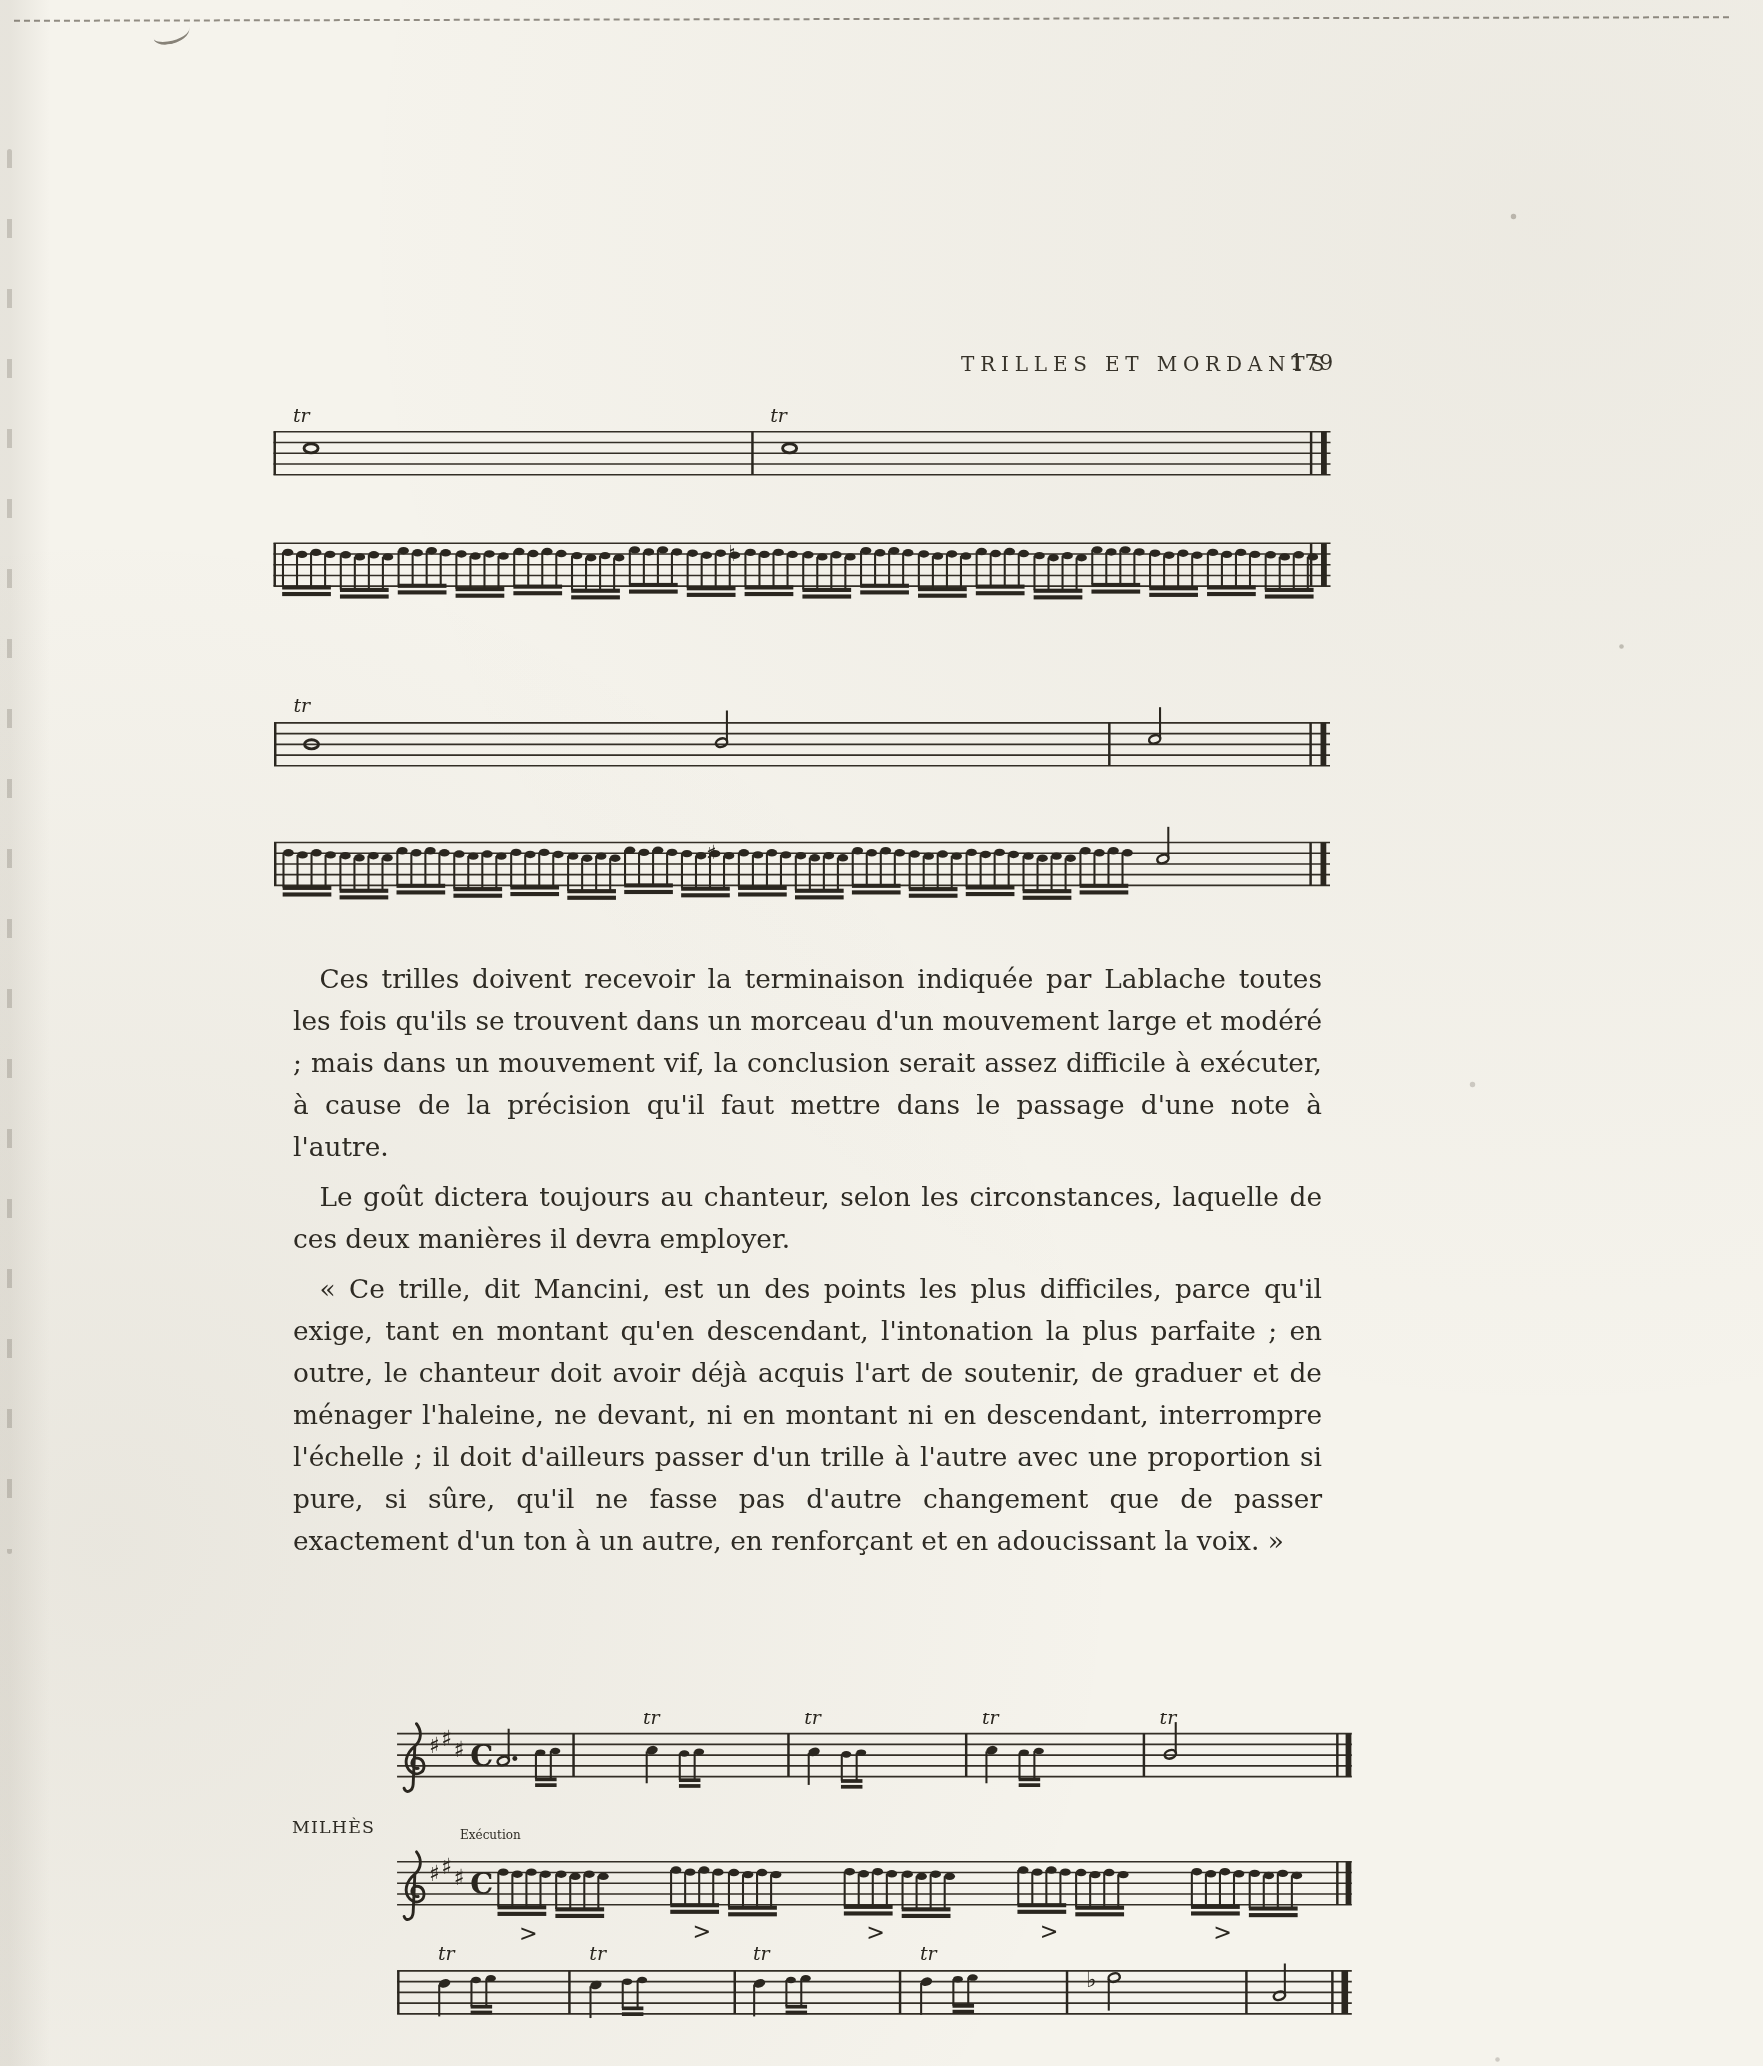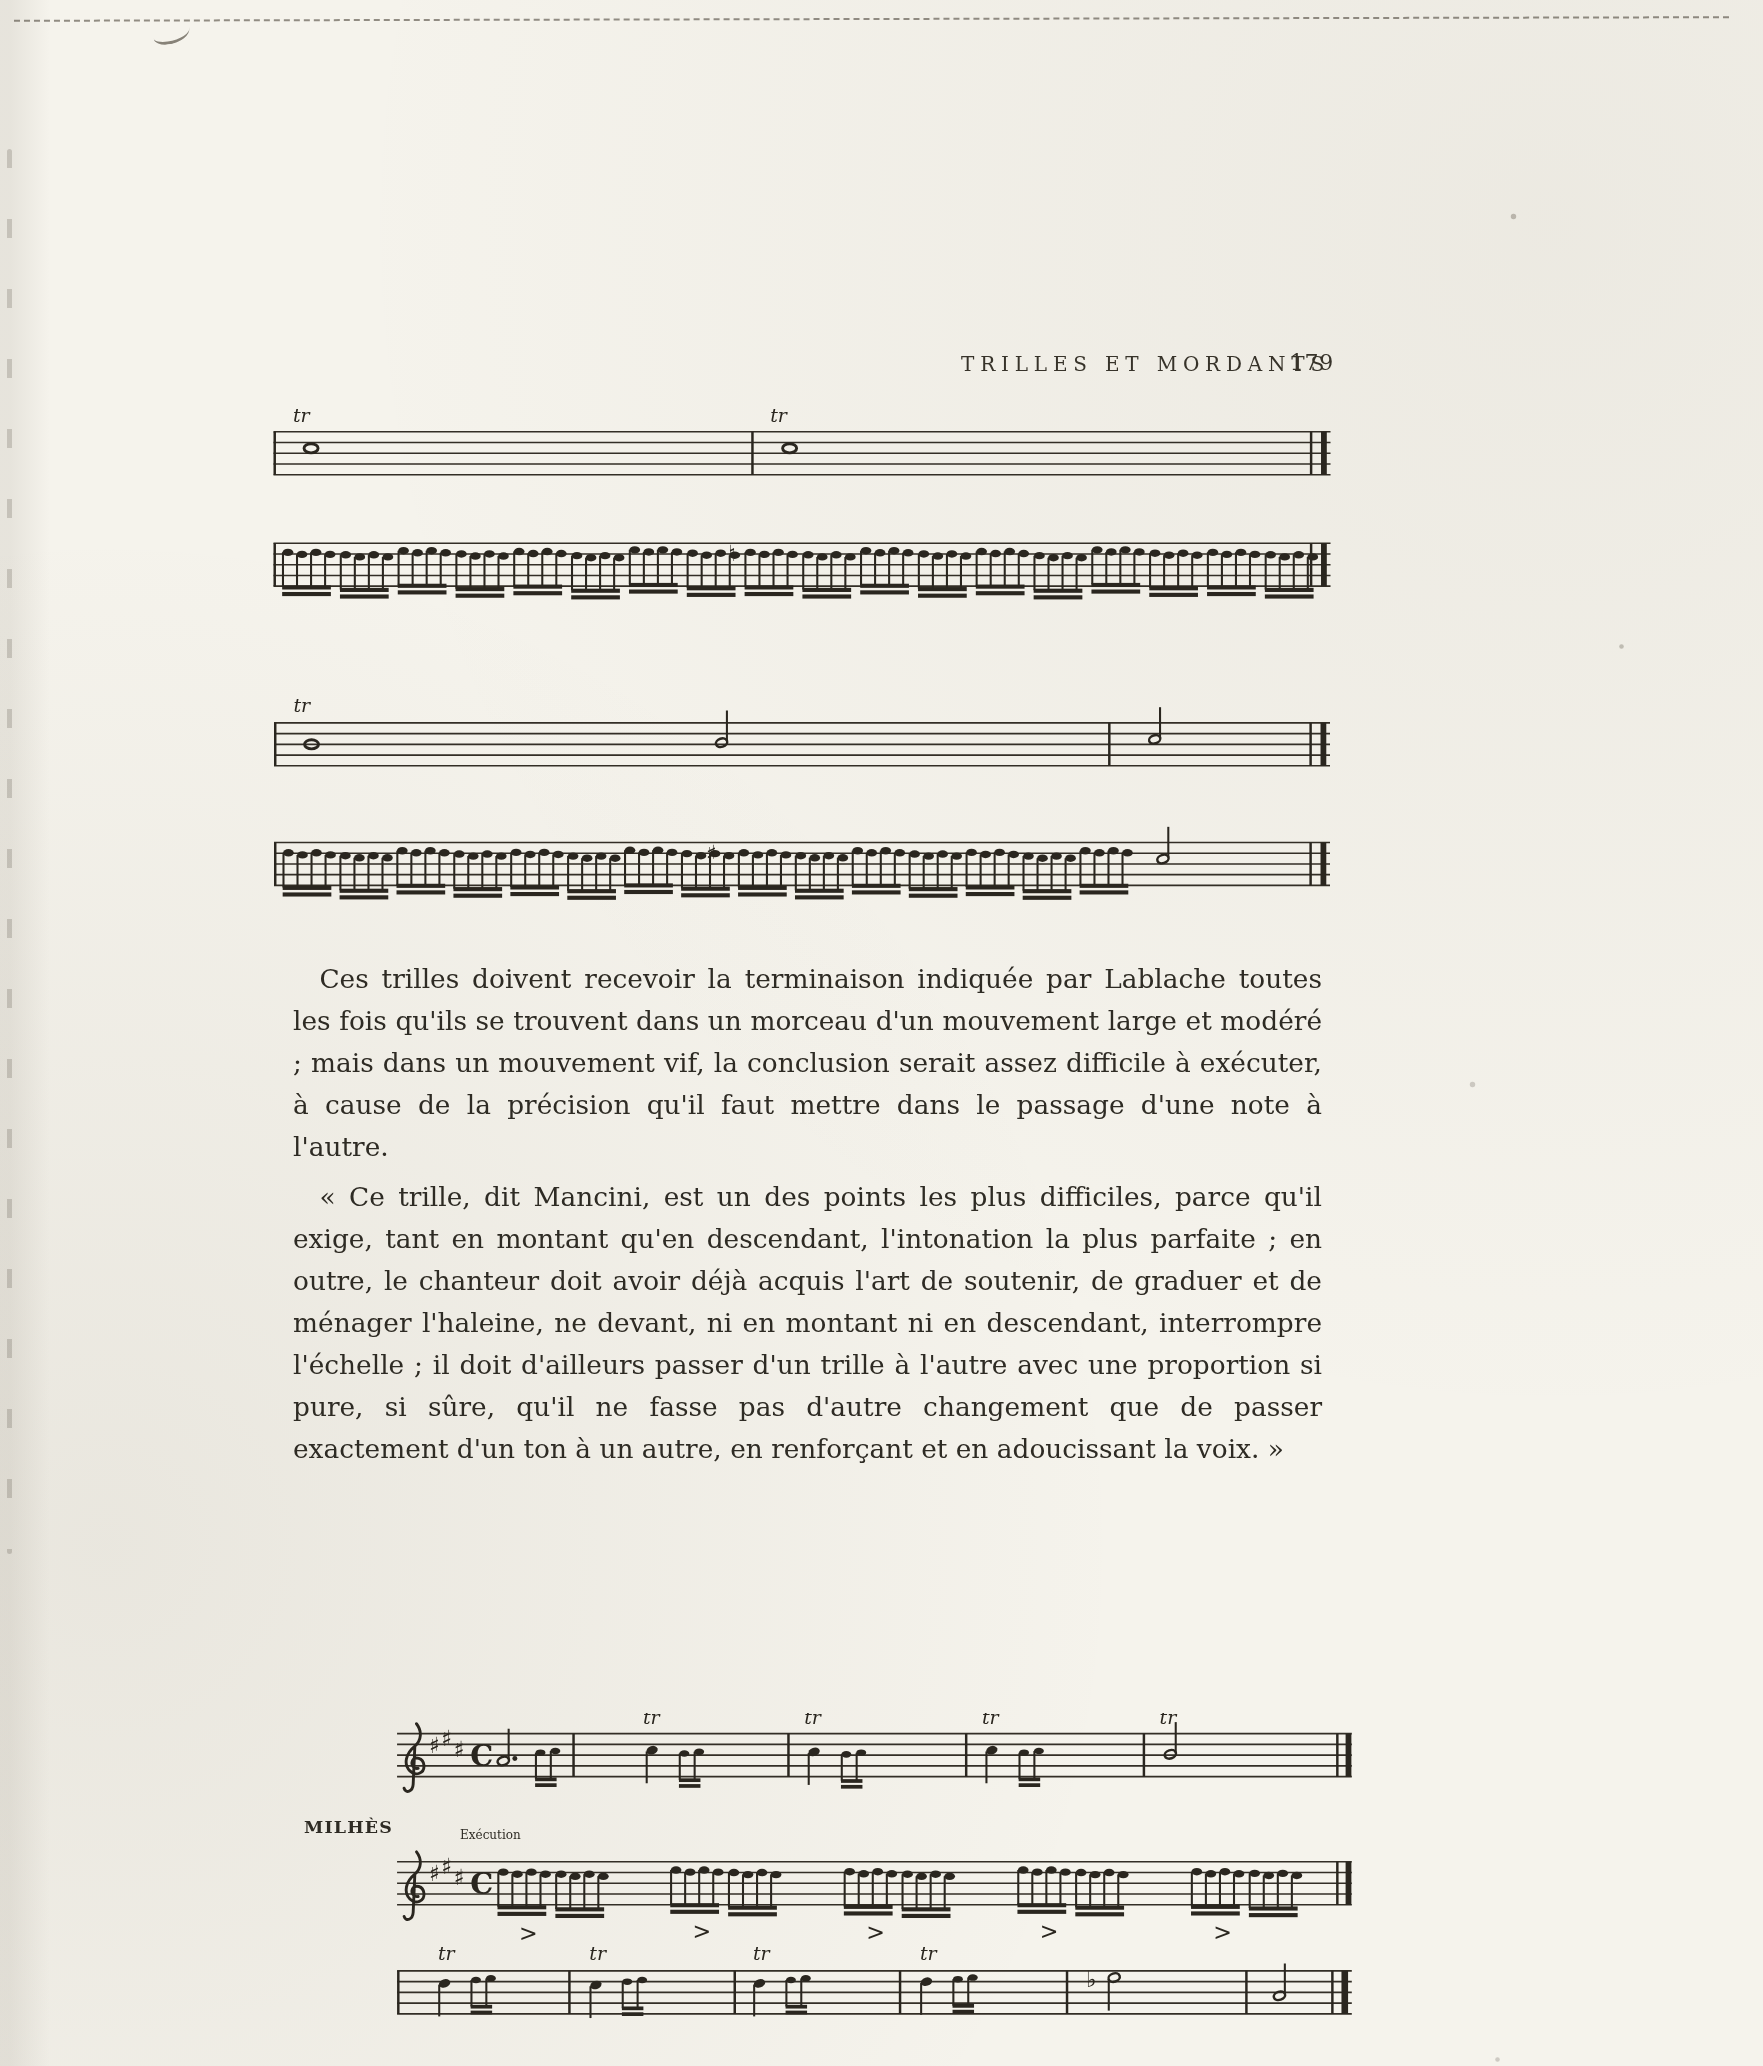--- a/index.html
+++ b/index.html
@@ -31,21 +31,21 @@
   svg.music text{fill:#2a261f;}
   .tr{font-style:italic;font-size:46px;font-family:"DejaVu Serif",serif;}
   .acc{font-size:54px;font-family:"DejaVu Sans",sans-serif;}
   .csig{font-size:70px;font-weight:bold;font-family:"DejaVu Serif",serif;}
   .accent{font-size:54px;font-family:"DejaVu Sans",sans-serif;}
   .bar{stroke:#2a261f;stroke-width:6;}
   .ink{fill:#2a261f;}
   
   .text-block{position:absolute;left:285px;top:950px;width:1045px;font-size:26.4px;line-height:42px;text-align:justify;color:#2e2b24;}
   .text-block p{margin:8px;text-indent:26.4px;}
-  .milhes-label{position:absolute;left:304px;top:1817px;font-size:17.4px;font-weight:bold;letter-spacing:1.2px;color:#2e2b24;}
+  .milhes-label{position:absolute;left:292px;top:1817px;font-size:17.4px;font-weight:normal;letter-spacing:1.2px;color:#2e2b24;}
   .execution-label{position:absolute;left:460px;top:1828px;font-size:12px;color:#2e2b24;}
 </style>
 </head>
 <body>
 
 <div class="page">
 
   <div class="top-artifact"></div>
   <div class="top-squiggle"></div>
   <div class="left-marks"></div>
@@ -172,20 +172,21 @@
         <use href="#ng4" x="1972" y="380"></use>
     </g>
     <text class="acc" x="1052" y="404">♯</text>
     <use href="#hnu" x="2160" y="400"></use>
     <line x1="2518" y1="360" x2="2518" y2="464" class="bar"></line>
     <rect x="2542" y="360" width="14" height="104" class="ink"></rect>
   </svg>
 
   <div class="text-block">
     <p>Ces trilles doivent recevoir la terminaison indiquée par Lablache toutes les fois qu'ils se trouvent dans un morceau d'un mouvement large et modéré ; mais dans un mouvement vif, la conclusion serait assez difficile à exécuter, à cause de la précision qu'il faut mettre dans le passage d'une note à l'autre.</p>
+    <p>Le goût dictera toujours au chanteur, selon les circonstances, laquelle de ces deux manières il devra employer.</p>
     <p>« Ce trille, dit Mancini, est un des points les plus difficiles, parce qu'il exige, tant en montant qu'en descendant, l'intonation la plus parfaite ; en outre, le chanteur doit avoir déjà acquis l'art de soutenir, de graduer et de ménager l'haleine, ne devant, ni en montant ni en descendant, interrompre l'échelle ; il doit d'ailleurs passer d'un trille à l'autre avec une proportion si pure, si sûre, qu'il ne fasse pas d'autre changement que de passer exactement d'un ton à un autre, en renforçant et en adoucissant la voix. »</p>
   </div>
 
   <span class="milhes-label">MILHÈS</span>
   <span class="execution-label">Exécution</span>
 
   <svg class="music" style="left:395px;top:1713px;" width="963" height="248" viewBox="0 0 2330 600">
 
     <use href="#staffS" x="5" y="50"></use>
     <use href="#clef" x="14" y="14"></use>

